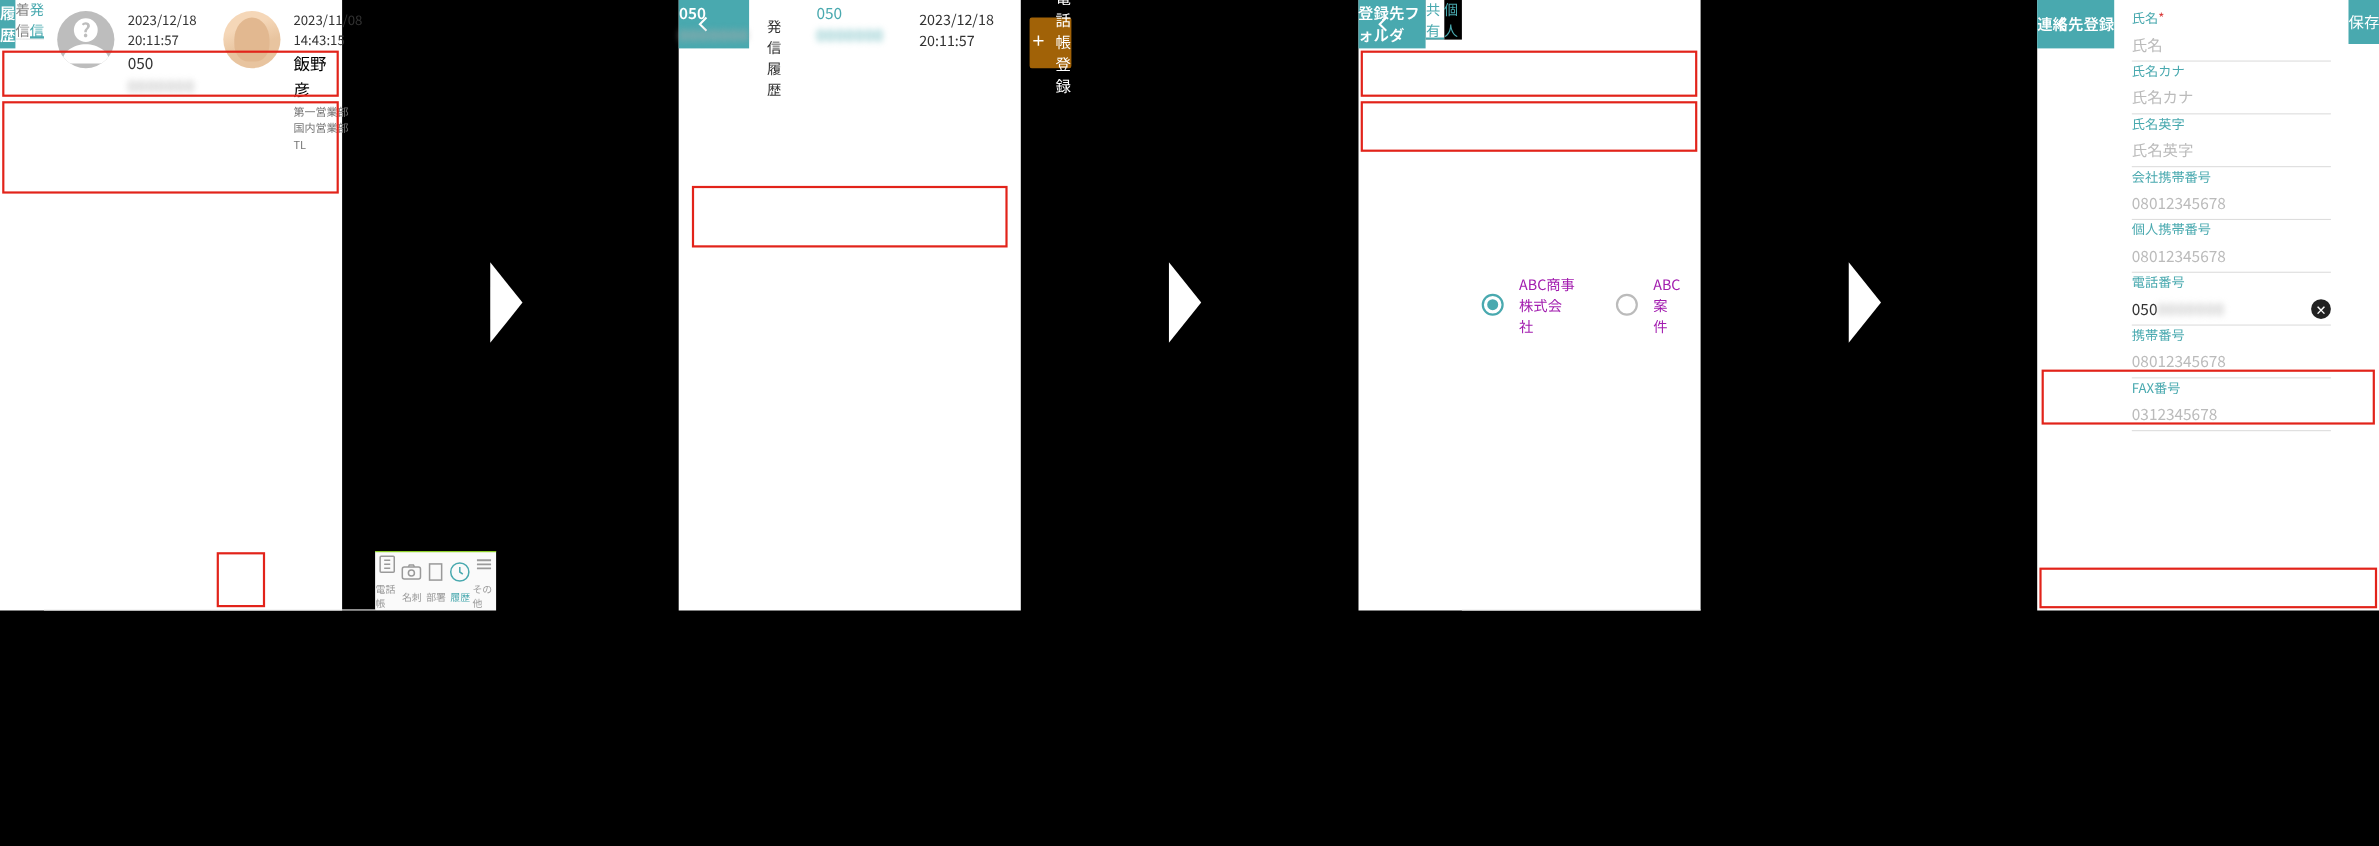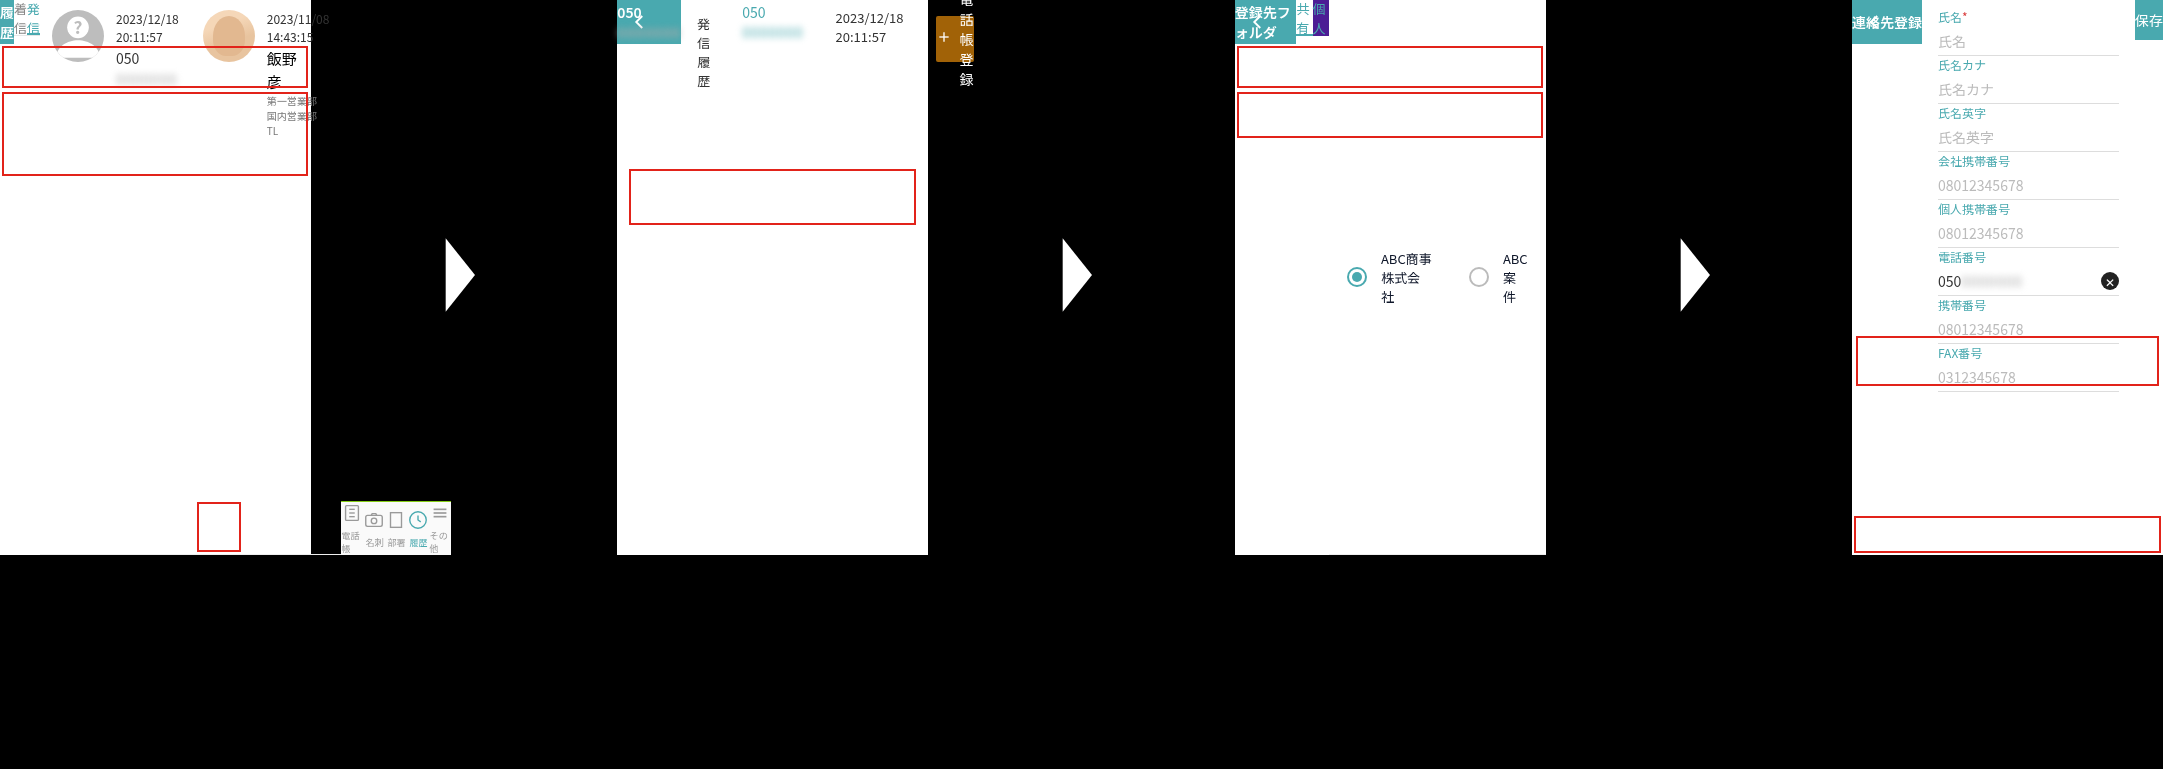--- a/index.html
+++ b/index.html
@@ -11,21 +11,21 @@
   
   .hdr { background: #49a9af; color: #fff; height: 44px; display: flex; align-items: center; justify-content: center; position: relative; font-size: 14px; font-weight: 600; }
   .hdr .back { position: absolute; left: 14px; top: 50%; transform: translateY(-50%); cursor: pointer; }
   .hdr .back svg { width: 18px; height: 18px; display: block; }
 
   
   .tabs { display: flex; height: 36px; background: #fff; font-size: 13px; color: #888; border-bottom: 1px solid #e7e7e7; }
   .tabs .tab { flex: 1; display: flex; align-items: center; justify-content: center; cursor: pointer; }
   .tabs .tab.active { color: #49a9af; box-shadow: inset 0 -2px 0 #49a9af; }
 
-  .tabs.teal { background: #4c1d95; color: #49a9af; border-bottom: none; }
+  .tabs.teal { background: #000000; color: #49a9af; border-bottom: none; }
   .tabs.teal .tab.active { background: #fff; }
 
   
   .entry { display: flex; padding: 10px 12px; border-bottom: 1px solid #eee; gap: 12px; }
   .avatar { width: 52px; height: 52px; border-radius: 50%; flex-shrink: 0; background: #bdbdbd; display: flex; align-items: center; justify-content: center; color: #fff; font-size: 28px; font-weight: bold; overflow: hidden; }
   .avatar.photo { background: linear-gradient(160deg,#f5d7b8 30%,#e8c49f 60%); position: relative; }
   .avatar.photo::after { content:""; position:absolute; inset:6px 10px; border-radius:50% 50% 40% 40%; background:#e2b890; }
   .entry-body { flex: 1; font-size: 12px; color: #444; line-height: 1.5; }
   .entry-body .ts { color: #333; }
   .entry-body .num { color: #333; font-size: 14px; margin-top: 2px; }
@@ -40,21 +40,21 @@
   .bottomnav .bi svg { width: 22px; height: 22px; }
 
   
   .section-title { font-size: 13px; color: #333; padding: 14px 16px 6px; }
   .phone-link { color: #49a9af; font-size: 14px; padding: 2px 16px; }
   .detail-ts { font-size: 13px; color: #333; padding: 8px 16px; }
   .big-btn { margin: 16px; height: 46px; background: #a16207; color: #fff; display: flex; align-items: center; justify-content: center; gap: 8px; font-size: 14px; cursor: pointer; border-radius: 2px; }
   .big-btn svg { width: 16px; height: 16px; }
 
   
-  .radio-row { display: flex; align-items: center; gap: 14px; padding: 14px 18px; border-bottom: 1px solid #eee; font-size: 13px; color: #0f172a; cursor: pointer; }
+  .radio-row { display: flex; align-items: center; gap: 14px; padding: 14px 18px; border-bottom: 1px solid #eee; font-size: 13px; color: #a21caf; cursor: pointer; }
   .radio { width: 20px; height: 20px; border: 2px solid #bbb; border-radius: 50%; position: relative; flex-shrink: 0; }
   .radio.checked { border-color: #49a9af; }
   .radio.checked::after { content: ""; position: absolute; inset: 3px; border-radius: 50%; background: #49a9af; }
 
   
   .form-scroll { flex: 1; overflow-y: auto; padding: 8px 16px 0; }
   .fld { margin-bottom: 0; }
   .fld .lbl { font-size: 12px; color: #49a9af; margin-bottom: 2px; }
   .fld .lbl .req { color: #d93a3a; }
   .fld .inp { display: flex; align-items: center; border-bottom: 1px solid #ddd; padding: 4px 0; min-height: 28px; }

